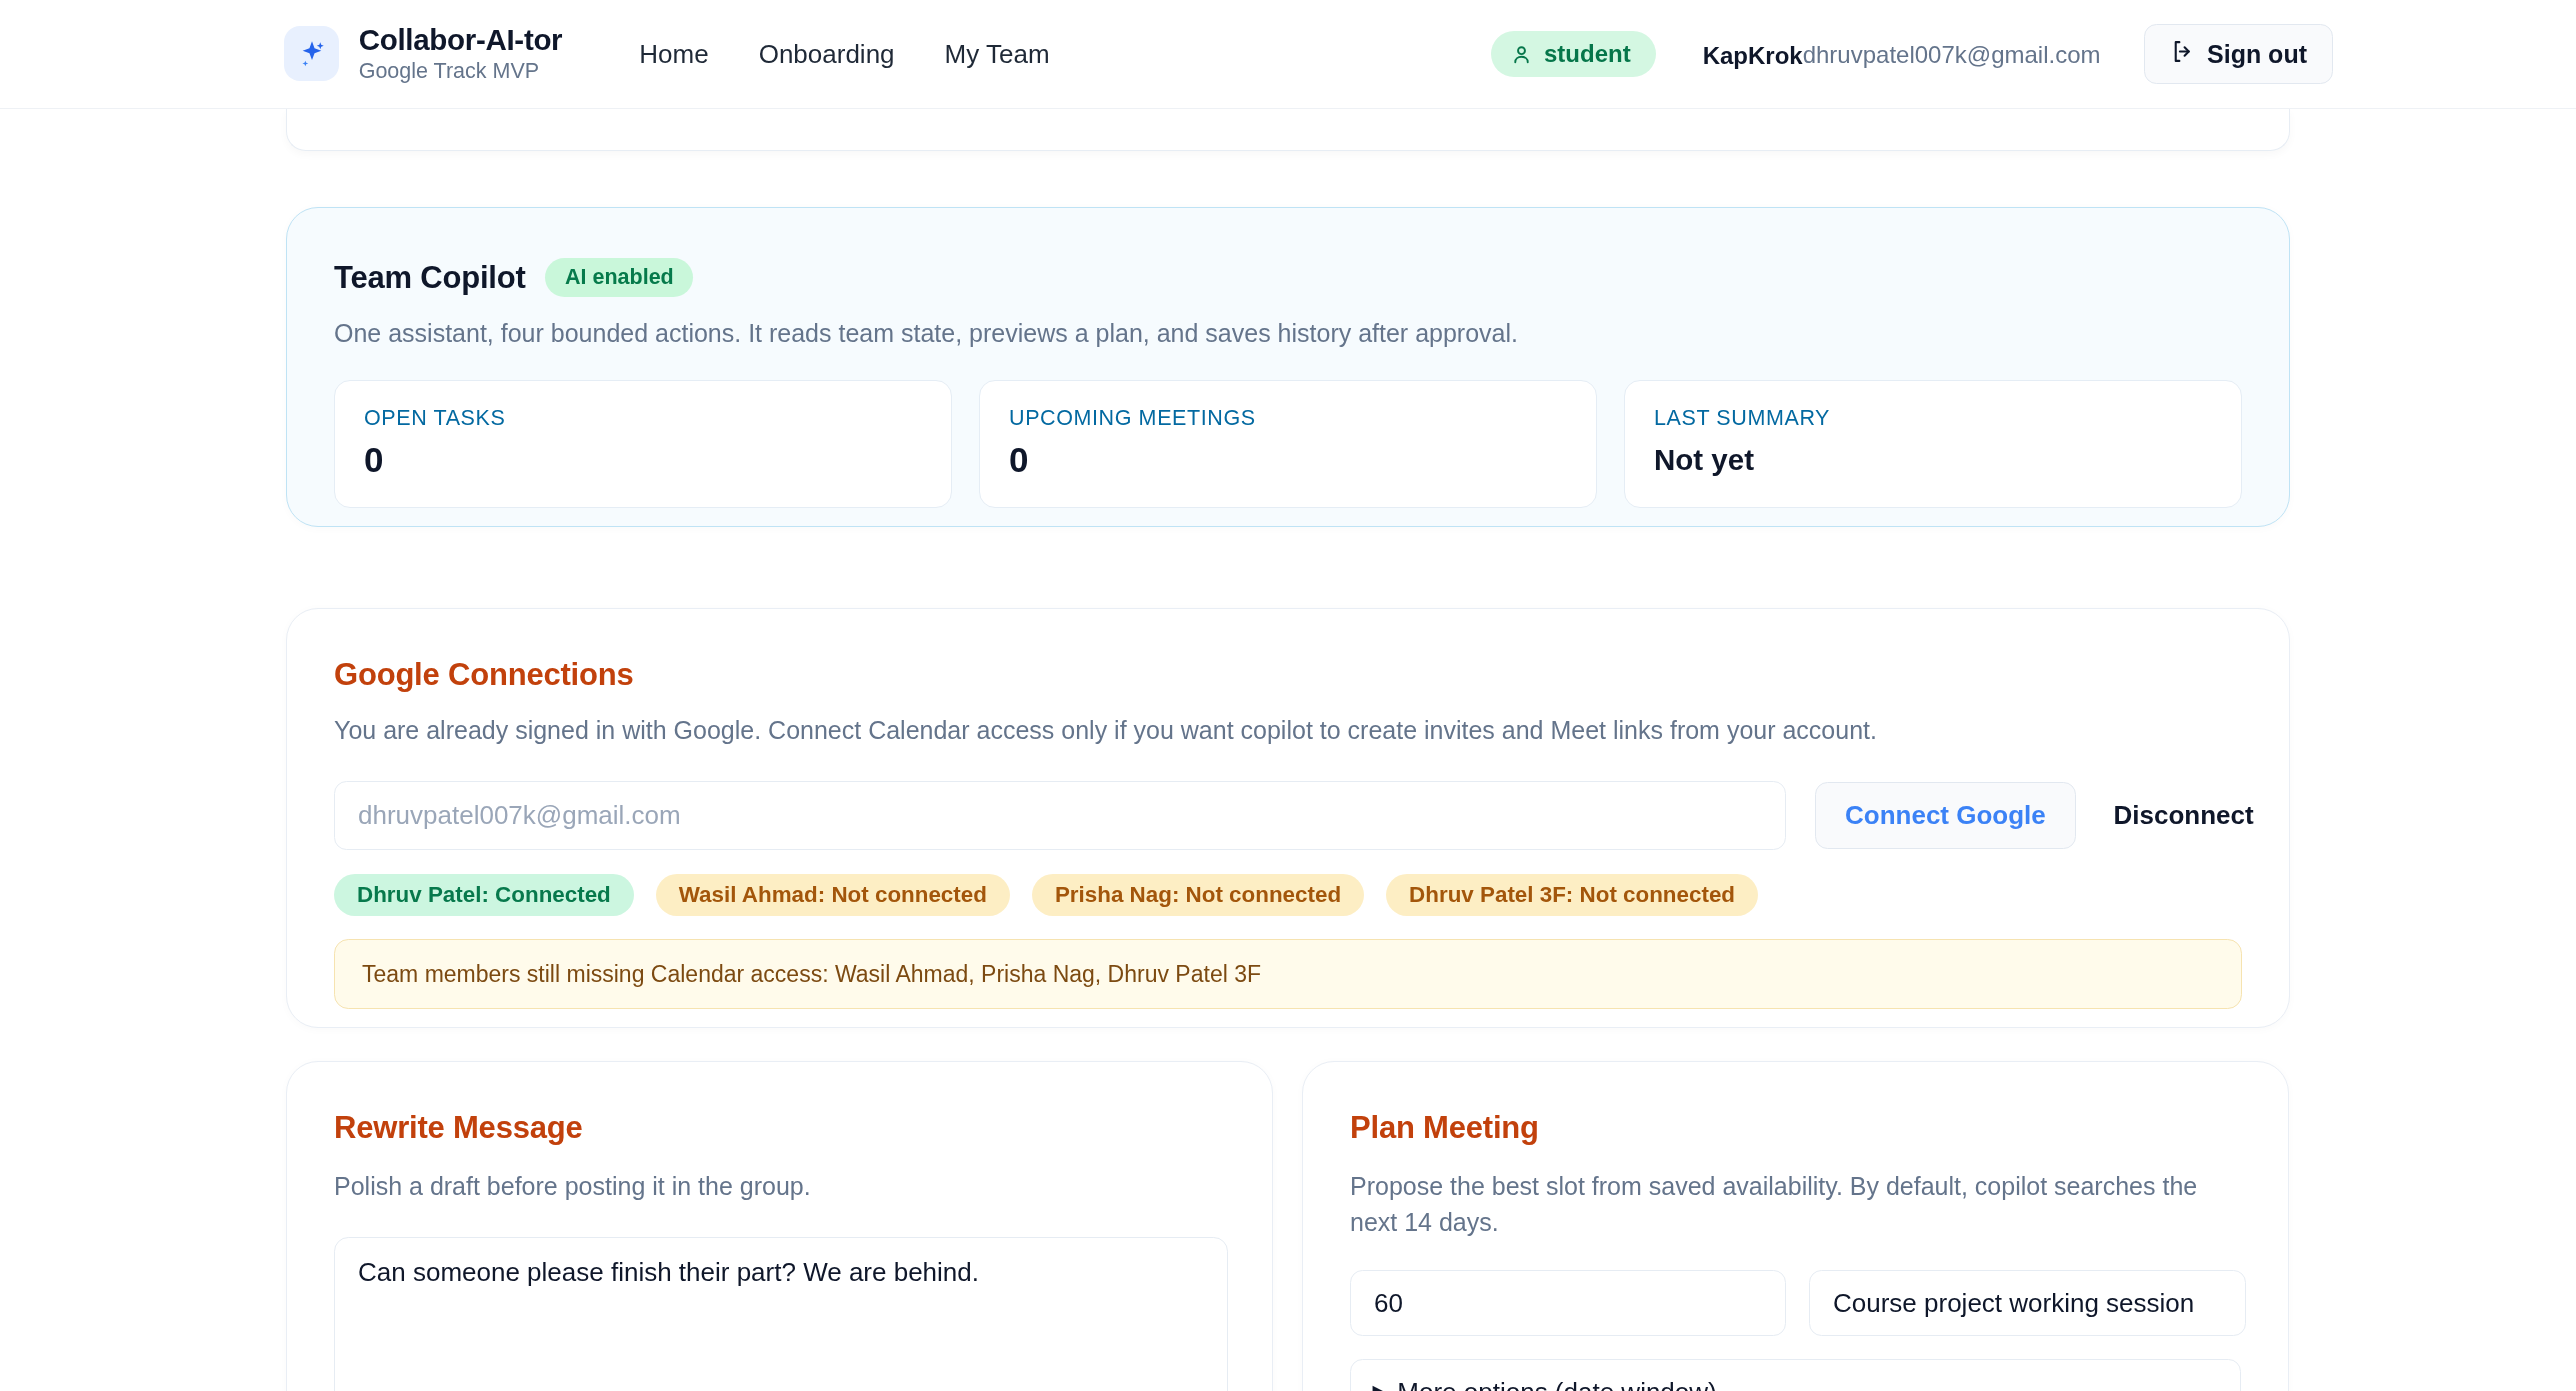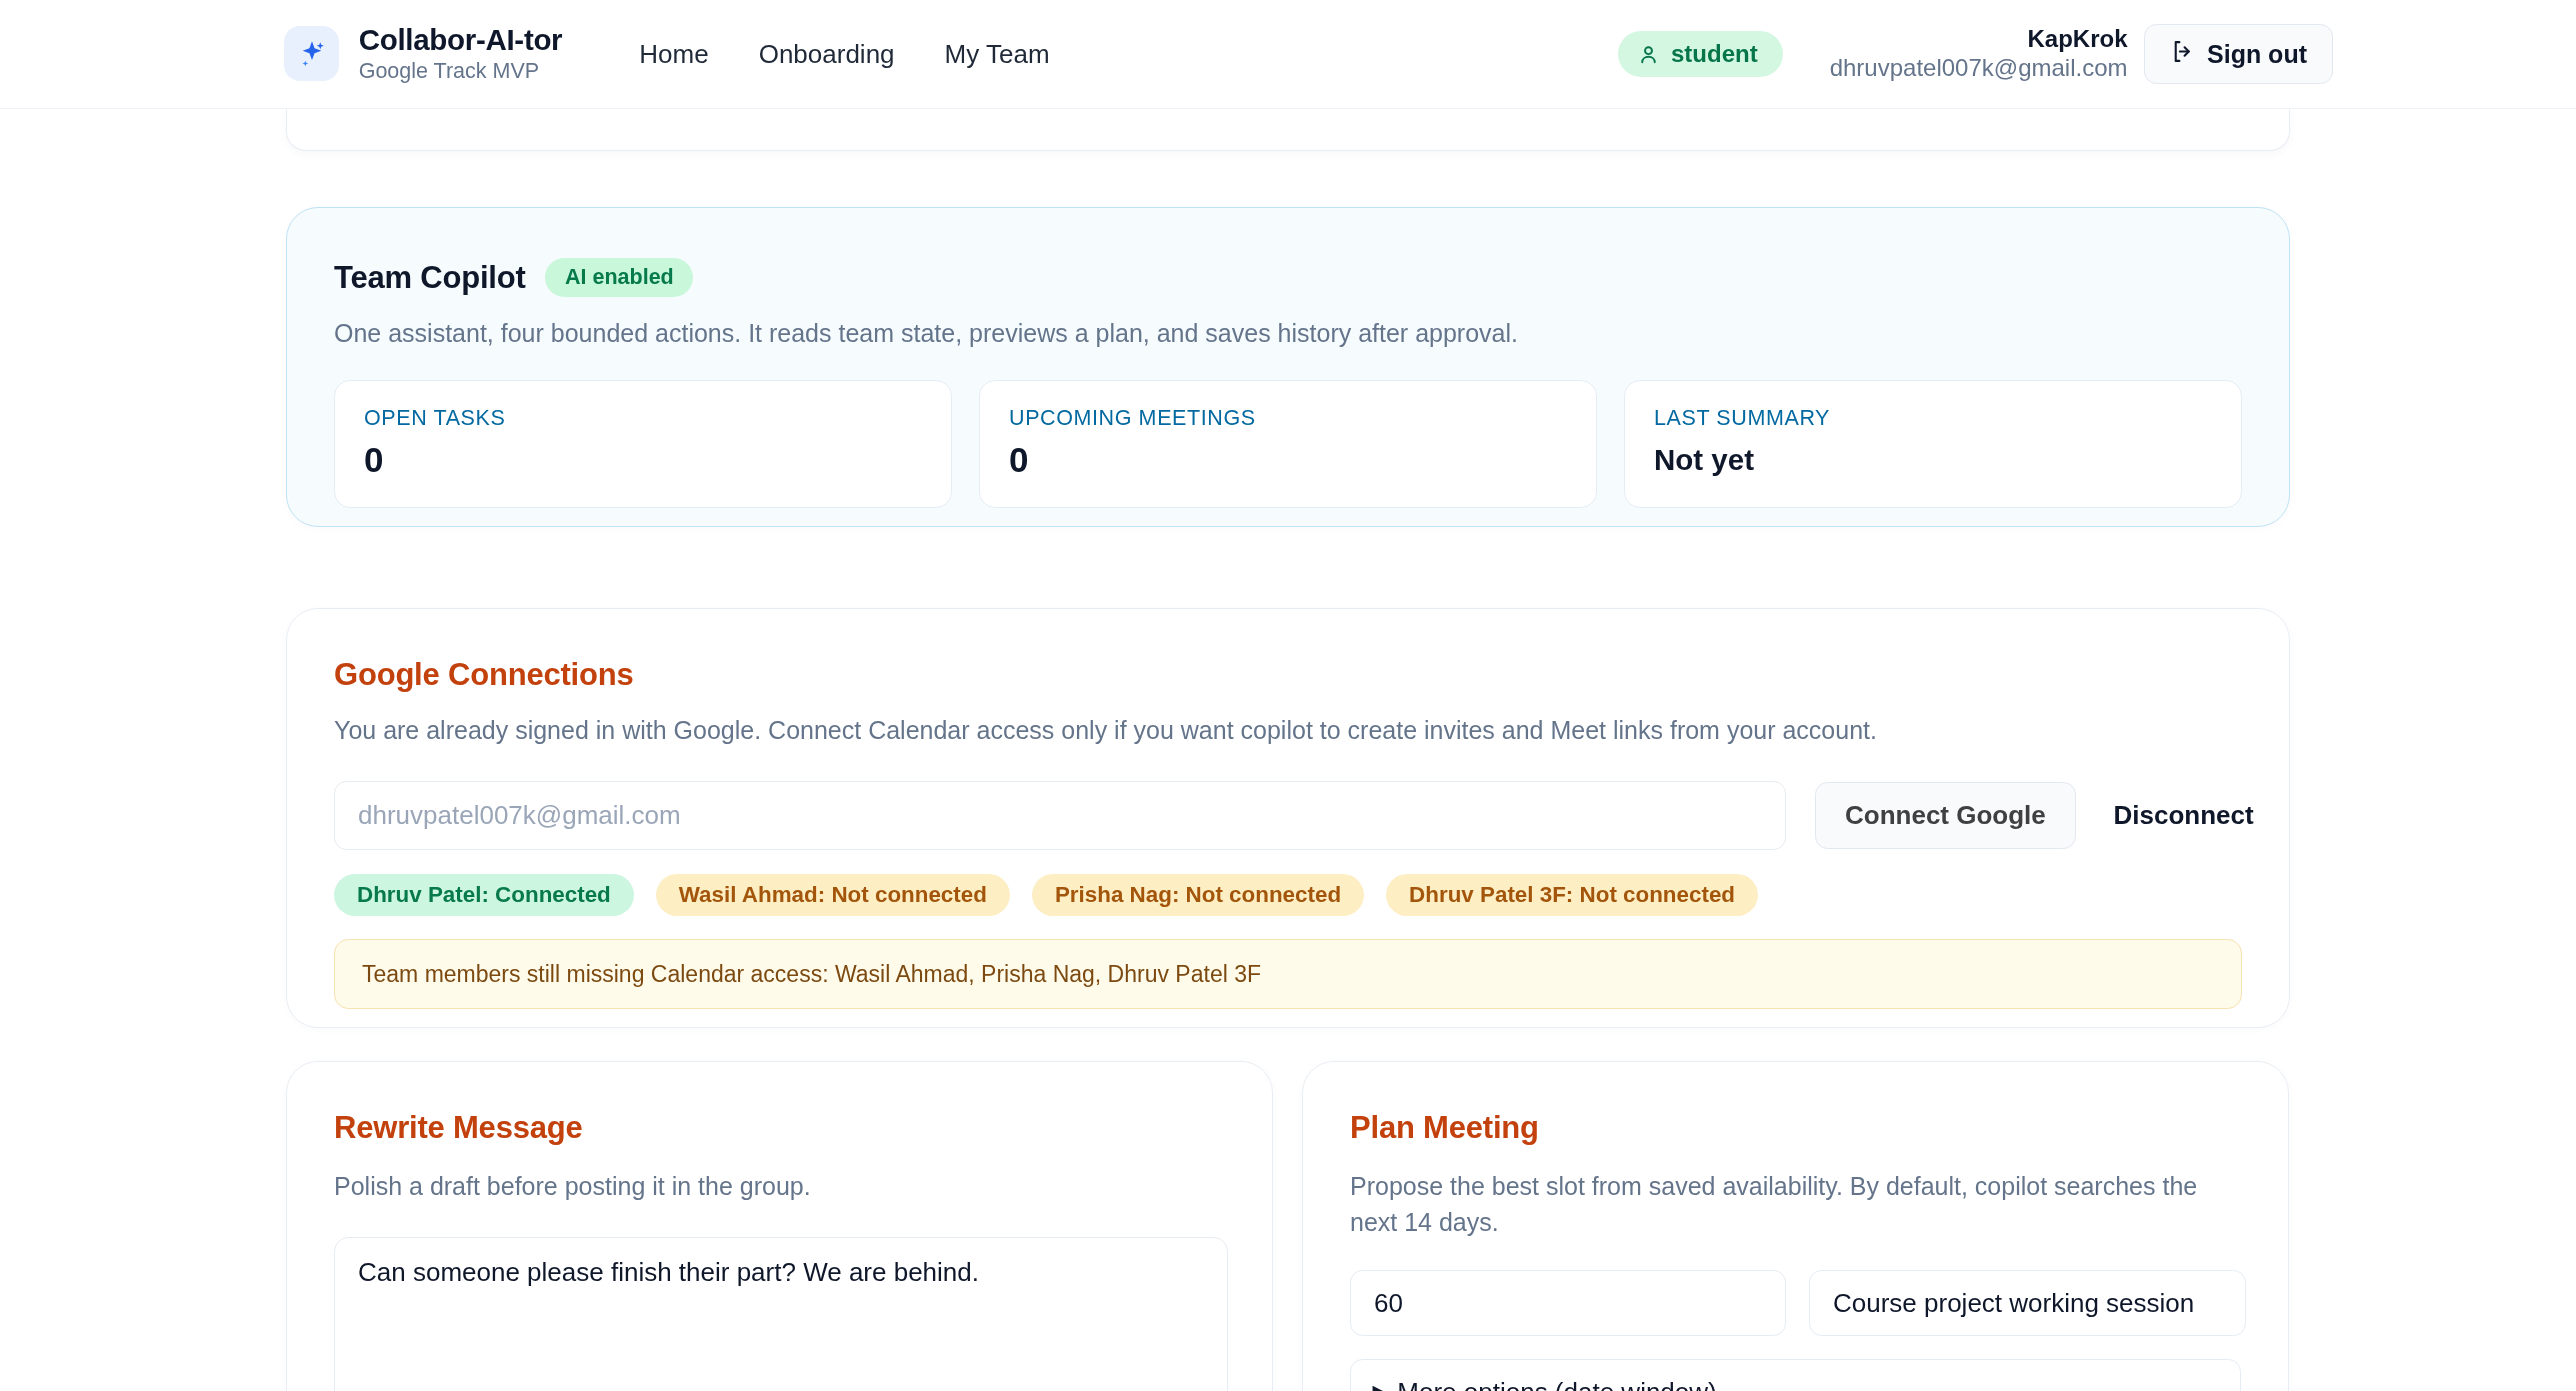--- a/index.html
+++ b/index.html
@@ -40,21 +40,21 @@
     display:flex;align-items:center;gap:0;
   }
   .role-pill{
     display:flex;align-items:center;gap:10.7px;
     background:#d4f7e2;color:#06764a;
     border-radius:894px;padding:9px 25px 9px 19.7px;
     font-size:24px;font-weight:600;
     margin-right:47px;
   }
   .role-pill svg{display:block;}
-  .user-block{display:flex;flex-direction:column;align-items:flex-end;margin-right:16px;}
+  .user-block{display:flex;flex-direction:row;align-items:flex-end;margin-right:43px;}
   .user-name{font-size:24px;font-weight:700;color:#0f172a;line-height:1.15;}
   .user-mail{font-size:24px;color:#64748b;line-height:1.2;margin-top:1.8px;}
   .signout-btn{
     display:flex;align-items:center;gap:12.5px;
     border:1.8px solid #e2e8f0;border-radius:12.5px;background:#f9fafc;
     padding:13.4px 25px;font-size:25px;font-weight:600;color:#0f172a;
     cursor:pointer;font-family:Liberation Sans, sans-serif;
   }
 
   
@@ -111,21 +111,21 @@
   .gconn .sec-sub{margin:23px 0 0 47px;}
   .gconn-row{display:flex;align-items:center;margin:36px 0 0 47px;}
   .email-input{
     width:1452px;height:69px;border:1.8px solid #e6ecf3;border-radius:12.5px;
     background:#fff;font-size:26px;color:#0f172a;padding:0 23px;
     font-family:inherit;
   }
   .email-input::placeholder{color:#9aa6b8;}
   .btn-outline{
     margin-left:29px;border:1.8px solid #e2e8f0;border-radius:12.5px;background:#f9fafc;
-    font-size:26px;font-weight:600;color:#404040;padding:17px 29px;cursor:pointer;
+    font-size:26px;font-weight:600;color:#3b82f6;padding:17px 29px;cursor:pointer;
     font-family:inherit;
   }
   .btn-plain{
     margin-left:27px;border:none;background:transparent;
     font-size:26px;font-weight:600;color:#0f172a;padding:17px 10.7px;cursor:pointer;
     font-family:inherit;
   }
   .chips{display:flex;gap:22px;margin:24px 0 0 47px;flex-wrap:wrap;}
   .chip{
     border-radius:894px;padding:8px 23px;font-size:22.4px;font-weight:700;

